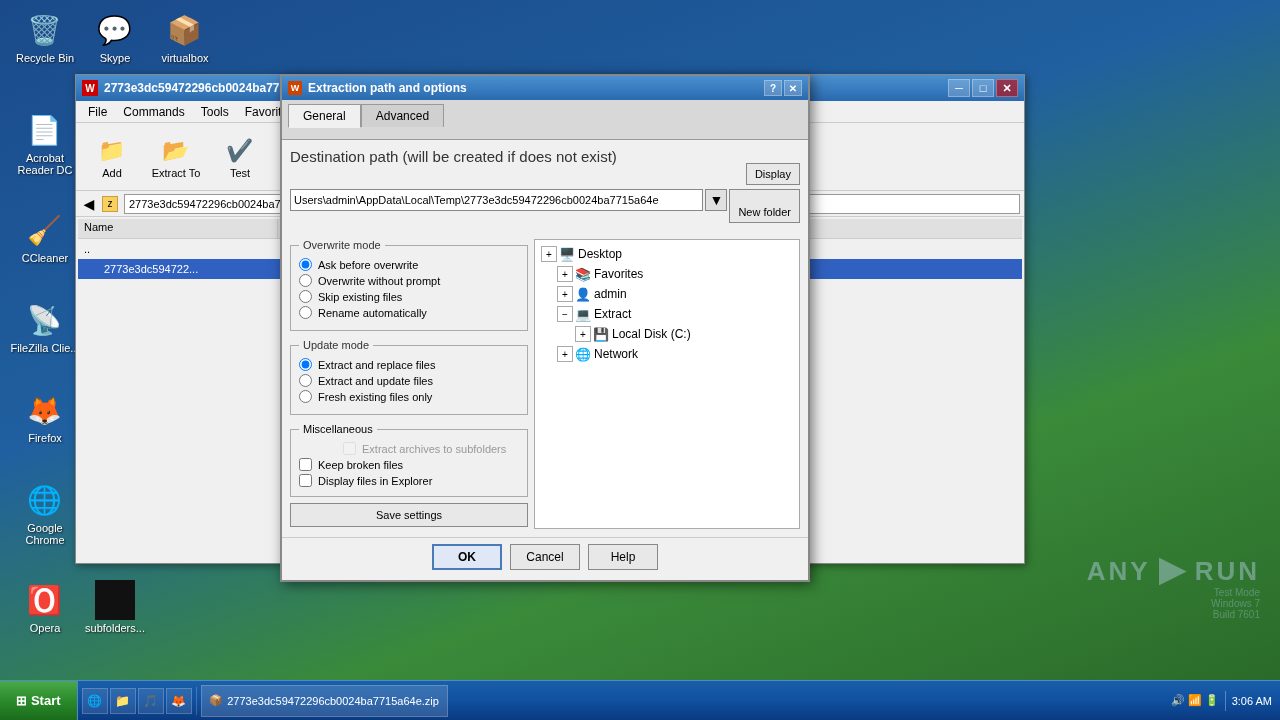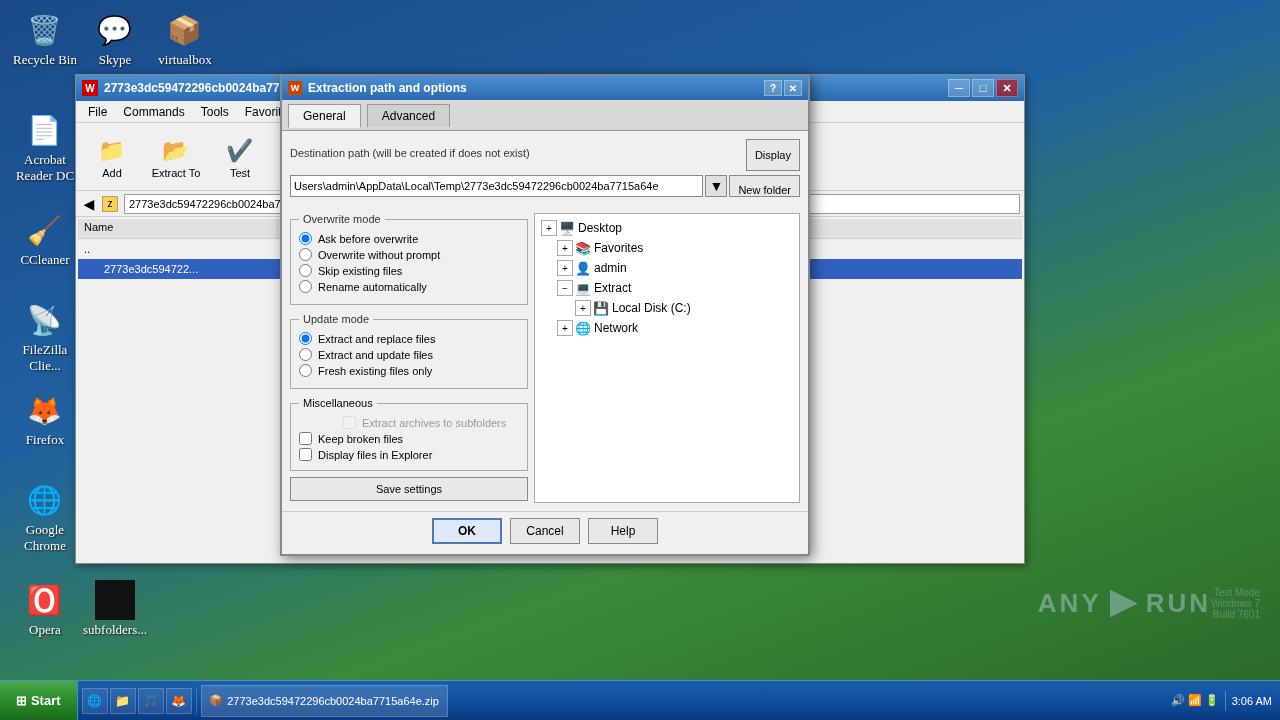--- a/index.html
+++ b/index.html
@@ -33,25 +33,24 @@
     .desktop-icon .icon-img {
       width: 40px;
       height: 40px;
       display: flex;
       align-items: center;
       justify-content: center;
       font-size: 28px;
     }
     .desktop-icon .icon-label {
       color: white;
-      font-size: 13px;
+      font-size: 11px;
       text-align: center;
       text-shadow: 1px 1px 2px rgba(0,0,0,0.8);
       margin-top: 2px;
-      font-family: Liberation Serif, serif;
     }
 
     
     .taskbar {
       position: absolute;
       bottom: 0;
       left: 0;
       width: 1280px;
       height: 40px;
       background: linear-gradient(to bottom, #1a5fa8 0%, #1050a0 50%, #0a3a80 100%);
@@ -305,22 +304,22 @@
       display: flex;
       align-items: center;
       justify-content: center;
       cursor: pointer;
     }
 
     .dialog-tabs {
       display: flex;
       background: #d8d8d8;
       border-bottom: 1px solid #999;
-      padding: 4px 6px 3px 6px;
-      gap: 6px;
+      padding: 4px 6px 12px 6px;
+      gap: 0;
     }
     .tab {
       padding: 4px 14px;
       font-size: 12px;
       border: 1px solid #999;
       background: #d0d0d0;
       cursor: pointer;
       border-bottom: none;
     }
     .tab.active {
@@ -343,22 +342,22 @@
     }
     .dialog-right {
       flex: 1;
       border: 1px solid #aaa;
       background: white;
       min-height: 290px;
       overflow: hidden;
     }
 
     .dest-path-label {
-      font-size: 11px;
-      margin-bottom: 12px;
+      font-size: 15px;
+      margin-bottom: 20px;
       color: #333;
     }
     .dest-path-row {
       display: flex;
       gap: 2px;
       margin-bottom: 8px;
     }
     .dest-path-input {
       flex: 1;
       height: 22px;
@@ -376,29 +375,29 @@
       border: 1px solid #888;
       cursor: pointer;
       display: flex;
       align-items: center;
       justify-content: center;
       font-size: 14px;
     }
 
     .new-folder-btn {
       height: 22px;
-      padding: 8px 8px;
+      padding: 16px 8px;
       background: #e8e8e8;
       border: 1px solid #888;
       font-size: 11px;
       cursor: pointer;
       white-space: nowrap;
     }
     .display-btn {
-      height: 32px;
+      height: 22px;
       padding: 0 8px;
       background: #e8e8e8;
       border: 1px solid #888;
       font-size: 11px;
       cursor: pointer;
     }
 
     .dest-top-row {
       display: flex;
       justify-content: space-between;
@@ -562,21 +561,21 @@
   </div>
   <div class="desktop-icon" style="top:580px;left:10px;">
     <div class="icon-img">🅾️</div>
     <div class="icon-label">Opera</div>
   </div>
   <div class="desktop-icon" style="top:580px;left:80px;">
     <div class="icon-img" style="background:#111;width:40px;height:40px;"></div>
     <div class="icon-label">subfolders...</div>
   </div>
 
-  <div style="position:absolute;bottom:60px;right:20px;display:flex;flex-direction:row;">
+  <div style="position:absolute;bottom:60px;right:20px;display:flex;flex-direction:column;align-items:flex-end;">
     <div style="color:rgba(200,220,255,0.4);font-size:26px;font-weight:bold;letter-spacing:3px;display:flex;align-items:center;gap:8px;">
       <span>ANY</span>
       <span style="width:28px;height:28px;border-left:10px solid transparent;border-right:10px solid transparent;border-bottom:none;display:inline-block;background:rgba(200,220,255,0.4);clip-path:polygon(0 0,100% 50%,0 100%);"></span>
       <span>RUN</span>
     </div>
     <div style="color:rgba(200,220,255,0.3);font-size:10px;text-align:right;">
       <div>Test Mode</div>
       <div>Windows 7</div>
       <div>Build 7601</div>
     </div>

